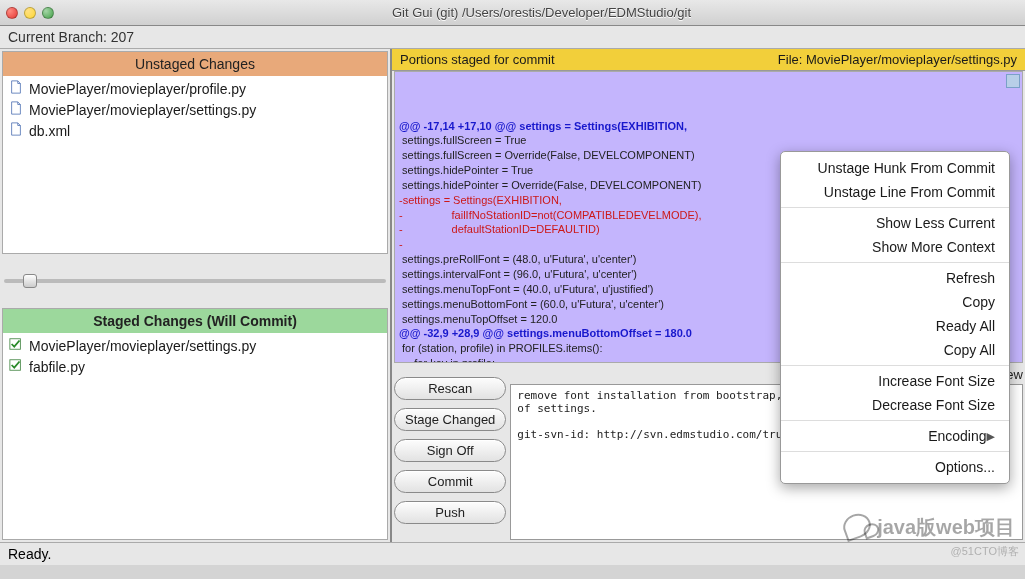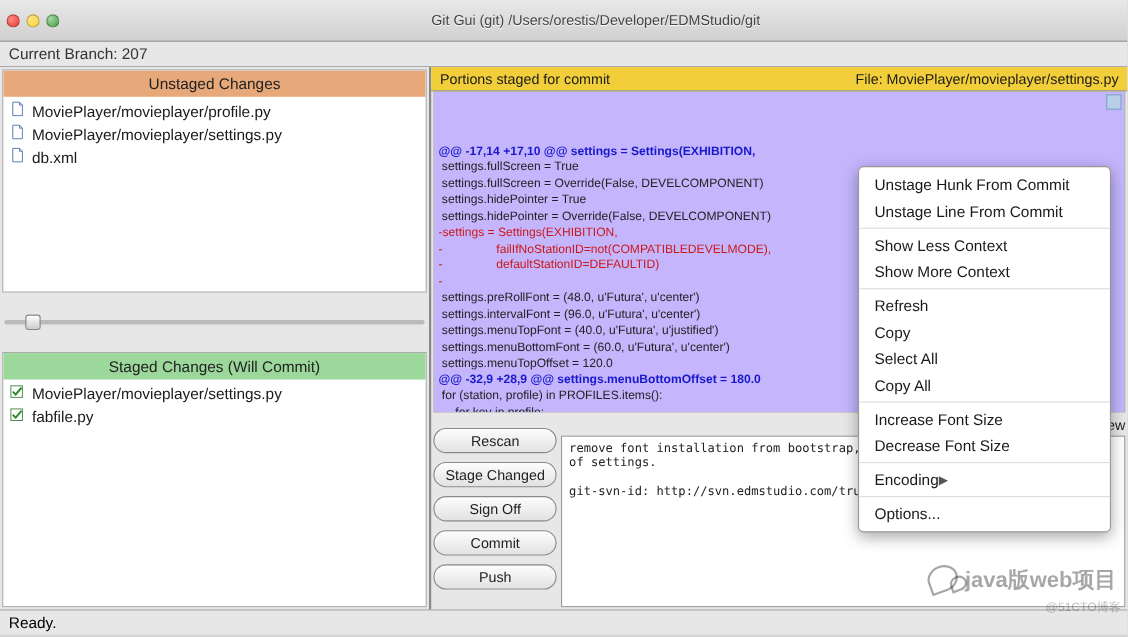--- a/index.html
+++ b/index.html
@@ -1,30 +1,30 @@
 <!DOCTYPE html>
 <html><head>
 <meta charset="utf-8">
 <style>
 * { margin: 0; padding: 0; box-sizing: border-box; font-family: "Lucida Grande", Arial, sans-serif; }
 body { background: #d4d4d4; width: 1025px; height: 579px; overflow: hidden; position: relative; }
-.wbar { background: linear-gradient(#e8e8e8,#d0d0d0); height: 38px; border-bottom: 1px solid #888; display: flex; align-items: center; padding: 0 6px; font-size: 13px; color: #4a4a4a; }
+.wbar { background: linear-gradient(#e8e8e8,#d0d0d0); height: 26px; border-bottom: 1px solid #888; display: flex; align-items: center; padding: 0 6px; font-size: 13px; color: #4a4a4a; }
 .traffic { display: flex; gap: 6px; margin-right: 10px; }
 .tl { width: 12px; height: 12px; border-radius: 50%; border: 1px solid rgba(0,0,0,.25); }
 .tl.r { background: radial-gradient(circle at 30% 30%, #ff8a80, #e53935); }
 .tl.y { background: radial-gradient(circle at 30% 30%, #ffe082, #fdd835); }
 .tl.g { background: radial-gradient(circle at 30% 30%, #a5d6a7, #43a047); }
 .title { flex: 1; text-align: center; font-weight: 500; color: #444; text-shadow: 0 1px 0 #fff; }
 .branchbar { background: #e7e7e7; padding: 3px 8px; font-size: 14px; color: #333; border-bottom: 1px solid #aaa; }
 .main { display: flex; height: 493px; background: #e7e7e7; }
 .left { width: 392px; display: flex; flex-direction: column; border-right: 2px solid #888; gap: 16px; }
 .panel { background: #fff; border: 1px solid #aaa; margin: 2px; flex: 1; overflow: hidden; }
 .hdr { text-align: center; font-size: 14px; padding: 4px; font-weight: 400; }
 .hdr.orange { background: #e8a97a; color: #222; }
-.hdr.green { background: #9cd89c; color: #222; }
+.hdr.green { background: #9cd89c; color: #222; font-weight: bold; }
 .flist { padding: 2px; }
 .frow { display: flex; align-items: center; gap: 6px; padding: 1px 4px; font-size: 14px; color: #1a1a1a; cursor: default; }
 .ico { width: 14px; height: 16px; display: inline-block; }
 .slider { height: 18px; margin: 0 4px; display: flex; align-items: center; }
 .slider .track { flex: 1; height: 4px; background: #bbb; border-radius: 2px; position: relative; }
 .slider .thumb { position: absolute; left: 5%; top: -5px; width: 14px; height: 14px; background: linear-gradient(#fff,#ccc); border: 1px solid #888; border-radius: 3px; }
 .right { flex: 1; display: flex; flex-direction: column; }
 .diffhdr { background: #f2cf3a; display: flex; font-size: 13px; padding: 3px 8px; color: #1a1a1a; border-bottom: 1px solid #999; }
 .diffhdr .l { flex: 1; }
 .diff { background: #c4b5fd; border: 1px solid #aaa; margin: 0 2px; flex: 1; overflow: auto; font-family: Monaco, Menlo, monospace; font-size: 11px; line-height: 1.35; padding: 2px 4px; white-space: pre; color: #222; position: relative; }
@@ -33,21 +33,21 @@
 .ctx { color: #222; }
 .commitarea { display: flex; margin: 2px; gap: 4px; height: 175px; }
 .btns { display: flex; flex-direction: column; gap: 8px; padding-top: 12px; }
 .mbtn { background: linear-gradient(#fdfdfd,#e2e2e2); border: 1px solid #8a8a8a; border-radius: 12px; padding: 3px 10px; font-size: 13px; color: #222; text-align: center; min-width: 112px; cursor: pointer; box-shadow: 0 1px 0 #fff inset; }
 .msgwrap { flex: 1; display: flex; flex-direction: column; }
 .msgtop { display: flex; align-items: center; gap: 6px; font-size: 13px; color: #222; padding: 2px 0; justify-content: flex-end; }
 .radio { width: 13px; height: 13px; border-radius: 50%; border: 1px solid #777; background: #fff; display: inline-block; }
 .msg { flex: 1; background: #fff; border: 1px solid #999; padding: 4px 6px; font-family: Monaco, Menlo, monospace; font-size: 11px; color: #222; resize: none; outline: none; white-space: pre-wrap; }
 .status { background: #e7e7e7; padding: 3px 8px; font-size: 14px; border-top: 1px solid #aaa; }
 .ctxmenu { position: absolute; top: 151px; left: 780px; width: 230px; background: #fff; border: 1px solid #999; border-radius: 5px; box-shadow: 0 4px 14px rgba(0,0,0,.35); padding: 4px 0; font-size: 14px; z-index: 100; }
-.ctxmenu .mi { padding: 4px 14px; color: #1a1a1a; cursor: default; display: flex; justify-content: flex-start; align-items: center; }
+.ctxmenu .mi { padding: 4px 14px; color: #1a1a1a; cursor: default; display: flex; justify-content: flex-end; align-items: center; }
 .ctxmenu hr { border: none; border-top: 1px solid #ddd; margin: 3px 0; }
 .arrow { font-size: 11px; color: #555; }
 .watermark { position: absolute; right: 10px; bottom: 38px; font-size: 20px; color: rgba(0,0,0,.35); font-weight: bold; display: flex; gap: 6px; pointer-events: none; }
 .watermark .bubble { width: 28px; height: 24px; border: 2px solid rgba(0,0,0,.35); border-radius: 50% 50% 50% 0; transform: rotate(-20deg); position: relative; }
 .watermark .bubble::after { content:""; position:absolute; width:12px; height:10px; border: 2px solid rgba(0,0,0,.35); border-radius:50% 50% 50% 0; right:-8px; bottom:-6px; }
 .corner { position: absolute; right: 6px; bottom: 20px; font-size: 11px; color: rgba(0,0,0,.25); }
 .scrollcorner { position:absolute; top:2px; right:2px; width:14px; height:14px; background:#b8cfe8; border:1px solid #7aa0c8; }
 </style>
 </head>
 <body>
@@ -162,38 +162,38 @@
     <div class="mi">
        <span>Unstage Hunk From Commit</span>
 
      </div>
     <div class="mi">
        <span>Unstage Line From Commit</span>
 
      </div>
     <hr>
     <div class="mi">
-       <span>Show Less Context</span>
+       <span>Show Less Current</span>
 
      </div>
     <div class="mi">
        <span>Show More Context</span>
 
      </div>
     <hr>
     <div class="mi">
        <span>Refresh</span>
 
      </div>
     <div class="mi">
        <span>Copy</span>
 
      </div>
     <div class="mi">
-       <span>Select All</span>
+       <span>Ready All</span>
 
      </div>
     <div class="mi">
        <span>Copy All</span>
 
      </div>
     <hr>
     <div class="mi">
        <span>Increase Font Size</span>
 

